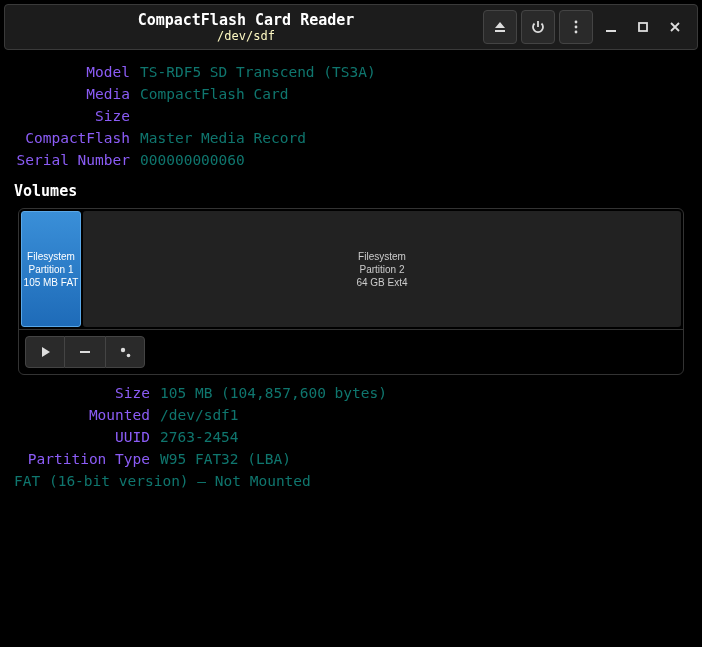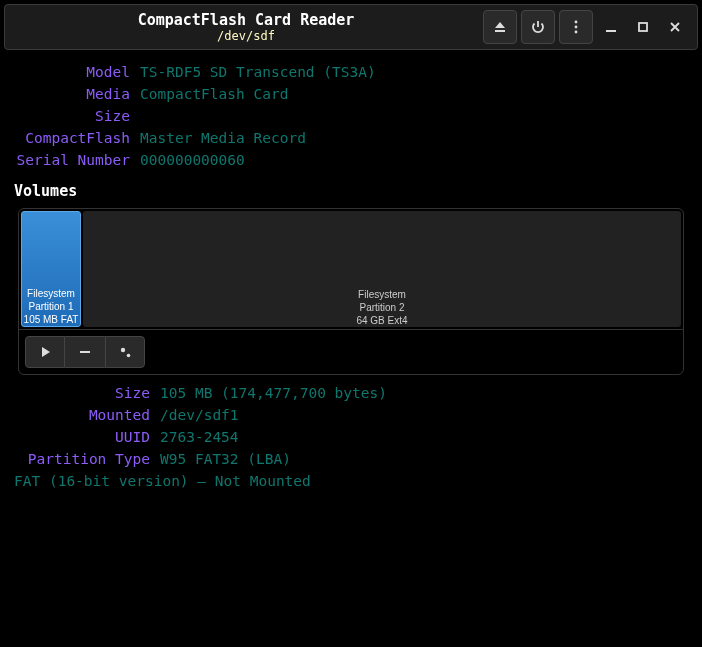--- a/index.html
+++ b/index.html
@@ -84,21 +84,21 @@
   .partition-bar {
     height: 120px;
     display: flex;
     gap: 2px;
     padding: 2px;
   }
   .partition {
     display: flex;
     flex-direction: column;
     align-items: center;
-    justify-content: flex-end;
+    justify-content: center;
     font-family: sans-serif;
     font-size: 10px;
     color: #fff;
     border-radius: 3px;
     text-align: center;
     line-height: 1.3;
     cursor: pointer;
   }
   .part1 {
     width: 60px;
@@ -231,21 +231,21 @@
             <circle cx="11.5" cy="11.5" r="1.8"></circle>
             <path d="M11.5 8.5v1M11.5 13v1M8.5 11.5h1M13 11.5h1"></path>
           </svg>
       </div>
     </div>
   </div>
 
   <div class="detail-section">
     <div class="info-row">
       <div class="info-label">Size</div>
-      <div class="info-value">105 MB (174,477,700 bytes)</div>
+      <div class="info-value">105 MB (104,857,600 bytes)</div>
     </div>
     <div class="info-row">
       <div class="info-label">Mounted</div>
       <div class="info-value">/dev/sdf1</div>
     </div>
     <div class="info-row">
       <div class="info-label">UUID</div>
       <div class="info-value">2763-2454</div>
     </div>
     <div class="info-row">

